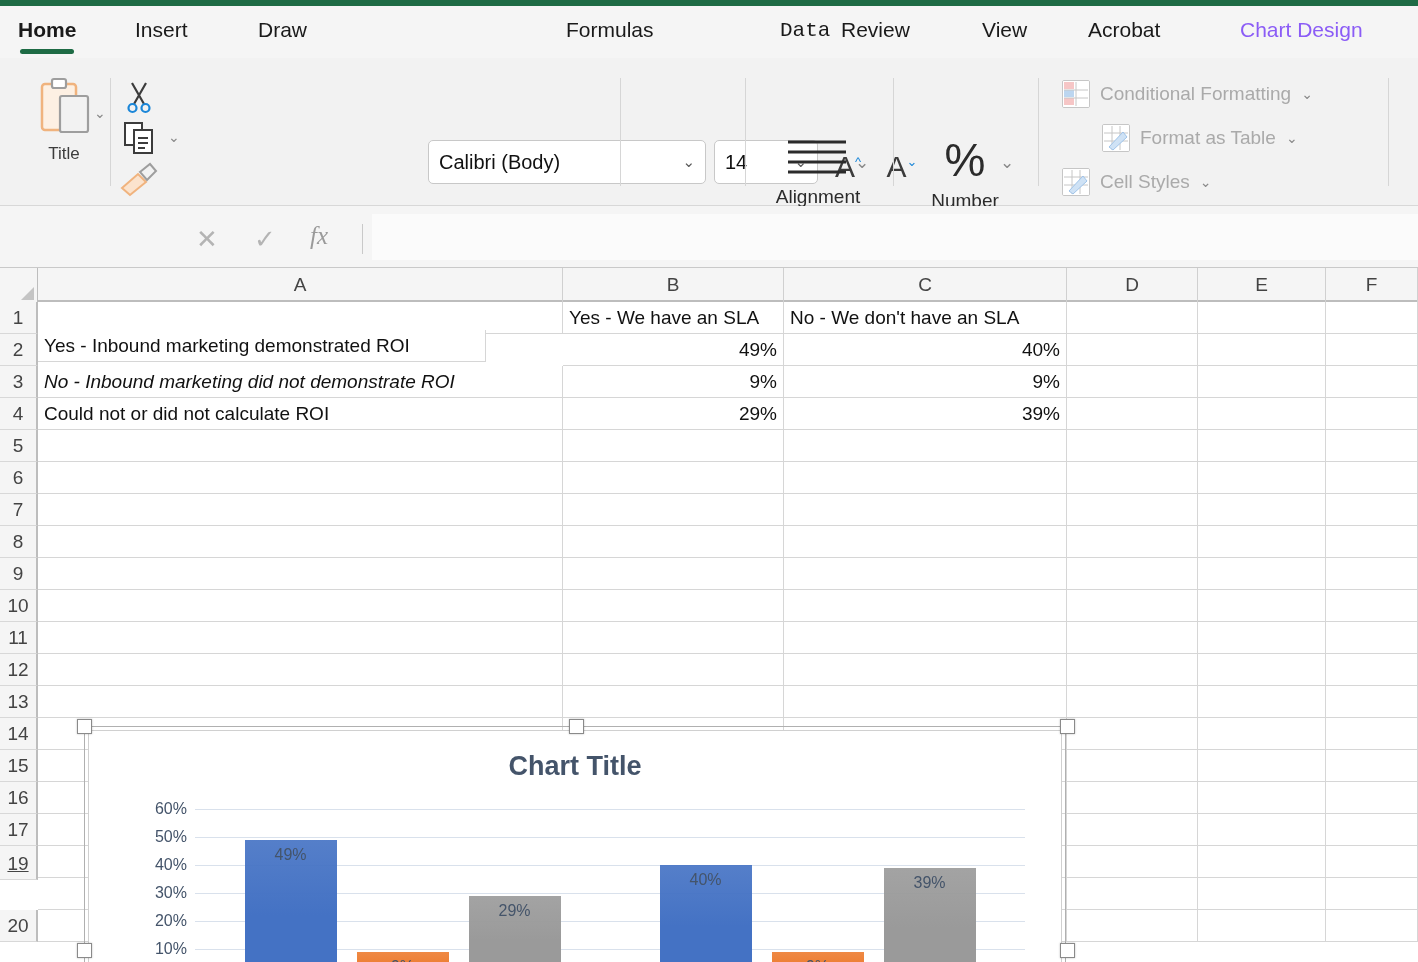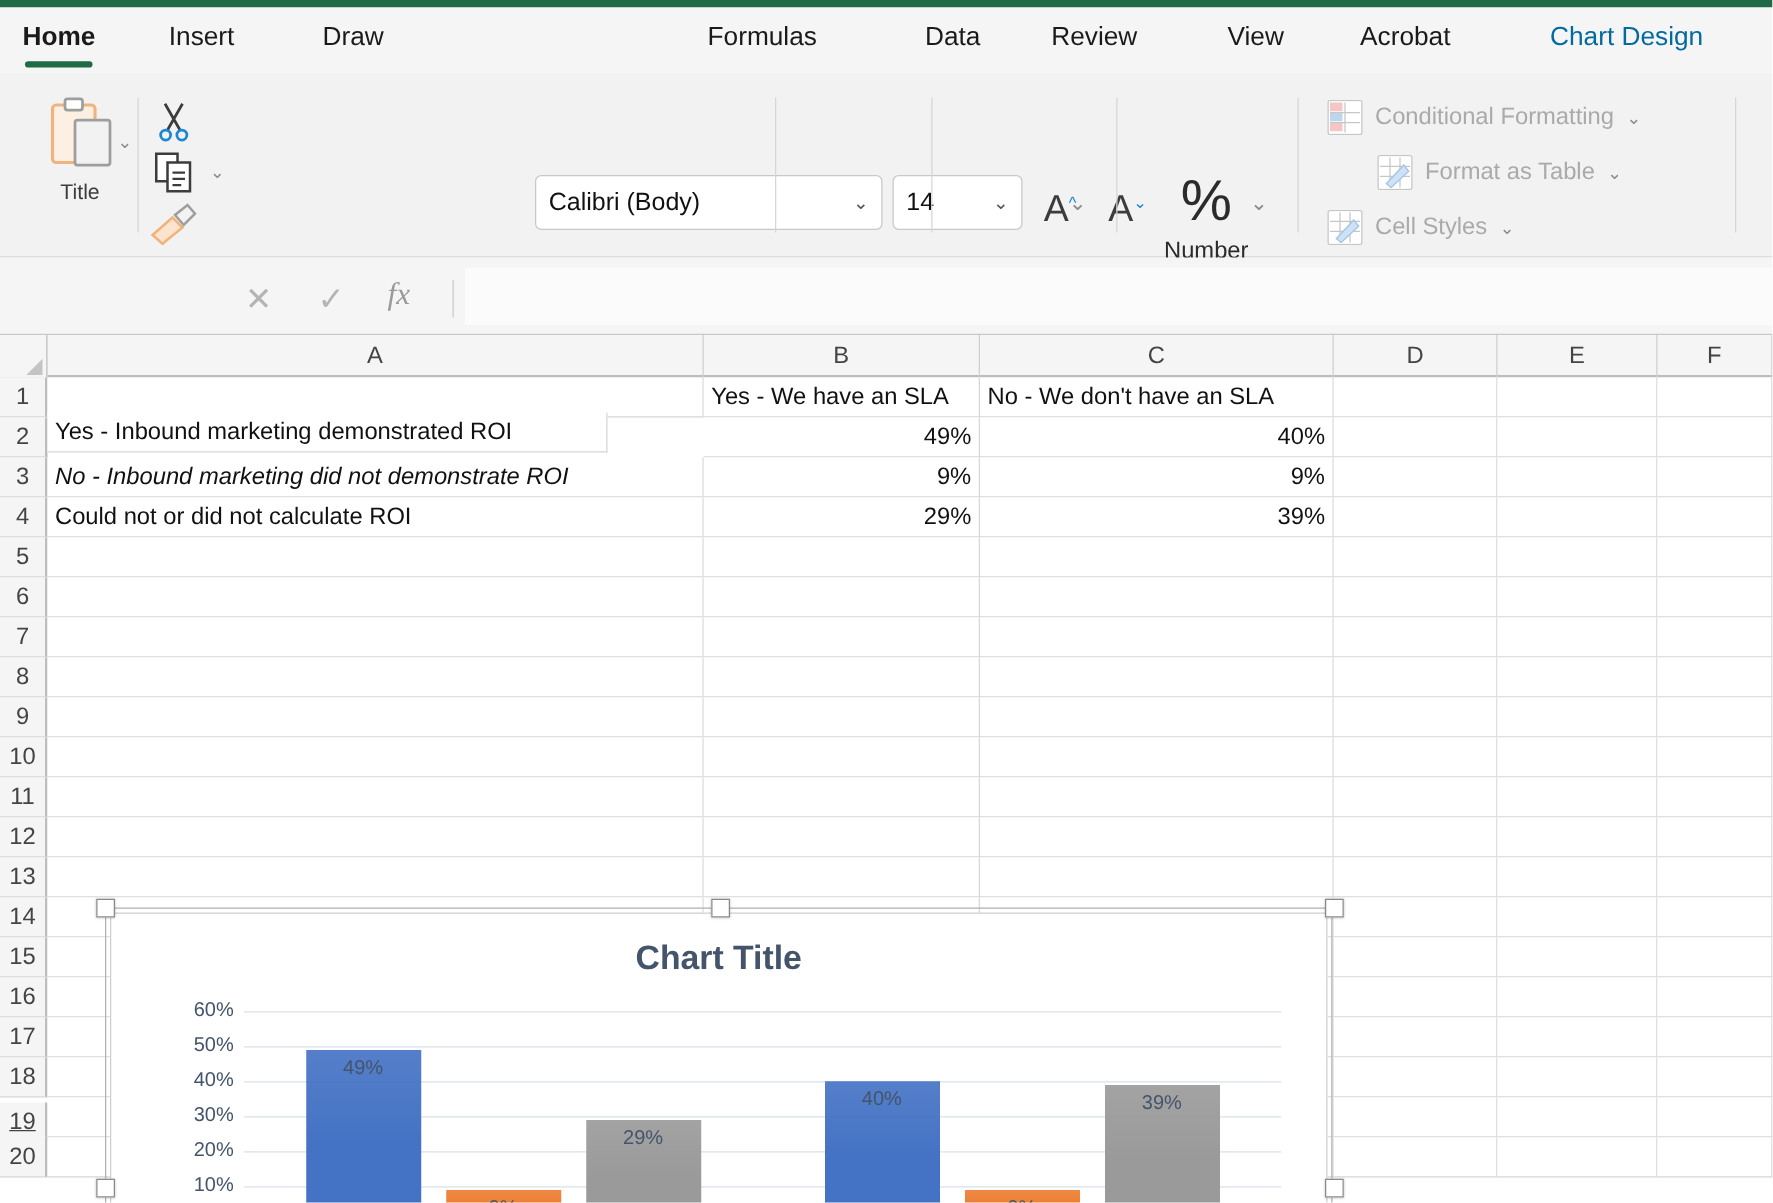--- a/index.html
+++ b/index.html
@@ -26,21 +26,21 @@
     font-size: 21px; color: #1a1a1a;
     padding: 0 0 4px 0;
     white-space: nowrap;
     height: 52px; display: flex; align-items: center;
   }
   .tab.active { font-weight: bold; }
   .tab.active::after {
     content: ""; position: absolute; left: 2px; right: 2px; bottom: 4px;
     height: 5px; border-radius: 3px; background: #1e6b45;
   }
-  .tab.accent { color: #0369a1; }
+  .tab.accent { color: #8b5cf6; }
 
   .ribbon {
     position: absolute; left: 0; top: 58px; width: 1418px; height: 148px;
     background: #f2f2f2;
     border-bottom: 1px solid #d8d8d8;
   }
   .grp { position: absolute; top: 0; height: 148px; }
   .grp-div {
     position: absolute; top: 20px; width: 1px; height: 108px; background: #d6d6d6;
   }
@@ -210,21 +210,21 @@
       </div>
       <div class="tab" style="position: absolute; left: 135px;">
         <span>Insert</span>
       </div>
       <div class="tab" style="position: absolute; left: 258px;">
         <span>Draw</span>
       </div>
       <div class="tab" style="position: absolute; left: 566px;">
         <span>Formulas</span>
       </div>
-      <div class="tab" style="position: absolute; left: 740px;">
+      <div class="tab" style="position: absolute; left: 780px; font-family: Liberation Mono, monospace;">
         <span>Data</span>
       </div>
       <div class="tab" style="position: absolute; left: 841px;">
         <span>Review</span>
       </div>
       <div class="tab" style="position: absolute; left: 982px;">
         <span>View</span>
       </div>
       <div class="tab" style="position: absolute; left: 1088px;">
         <span>Acrobat</span>
@@ -325,20 +325,26 @@
           <text x="19" y="27" font-size="28" text-anchor="middle" fill="#3c3c3c" font-family="Liberation Sans, sans-serif">A</text>
         </svg>
         <span class="colorbar" id="fontcolorbar" style="background: rgb(255, 0, 0);"></span>
       </div>
       <span class="chev" style="position:absolute;left:676px;top:160px;">⌄</span>
 
       <div class="grp-div" style="left:545px;"></div>
     </div>
 
     <div class="grp" style="left:745px;width:150px">
+      <div class="bigbtn" style="left:3px;">
+        <svg width="80" height="44" viewBox="0 0 80 44">
+          <path d="M10 6h58M10 16h58M10 26h58M10 36h58" stroke="#2b2b2b" stroke-width="3.2"></path>
+        </svg>
+        <span class="lbl">Alignment</span>
+      </div>
       <span class="chev" style="position:absolute;left:110px;top:96px;font-size:17px;">⌄</span>
       <div class="grp-div" style="left:148px;"></div>
     </div>
 
     <div class="grp" style="left:895px;width:145px">
       <div class="bigbtn" style="left:0px;">
         <svg width="70" height="48" viewBox="0 0 70 48">
           <text x="35" y="40" font-size="46" text-anchor="middle" fill="#2b2b2b" font-family="Liberation Sans, sans-serif">%</text>
         </svg>
         <span class="lbl">Number</span>
@@ -417,21 +423,21 @@
         <div class="rowhead" style="top: 290px;">9</div>
         <div class="rowhead" style="top: 322px;">10</div>
         <div class="rowhead" style="top: 354px;">11</div>
         <div class="rowhead" style="top: 386px;">12</div>
         <div class="rowhead" style="top: 418px;">13</div>
         <div class="rowhead" style="top: 450px;">14</div>
         <div class="rowhead" style="top: 482px;">15</div>
         <div class="rowhead" style="top: 514px;">16</div>
         <div class="rowhead" style="top: 546px;">17</div>
         <div class="rowhead" style="top: 578px;">18</div>
-        <div class="rowhead" style="top: 614px; text-decoration: underline;">19</div>
+        <div class="rowhead" style="top: 580px; text-decoration: underline;">19</div>
         <div class="rowhead" style="top: 642px;">20</div>
       </div>
     <div id="cells">
         <div class="gcell" style="left: 38px; width: 525px; top: 34px;"></div>
         <div class="gcell" style="left: 563px; width: 221px; top: 34px;">Yes - We have an SLA</div>
         <div class="gcell" style="left: 784px; width: 283px; top: 34px;">No - We don't have an SLA</div>
         <div class="gcell" style="left: 1067px; width: 131px; top: 34px;"></div>
         <div class="gcell" style="left: 1198px; width: 128px; top: 34px;"></div>
         <div class="gcell" style="left: 1326px; width: 92px; top: 34px;"></div>
         <div class="gcell" style="left: 38px; width: 448px; top: 62px;">Yes - Inbound marketing demonstrated ROI</div>

